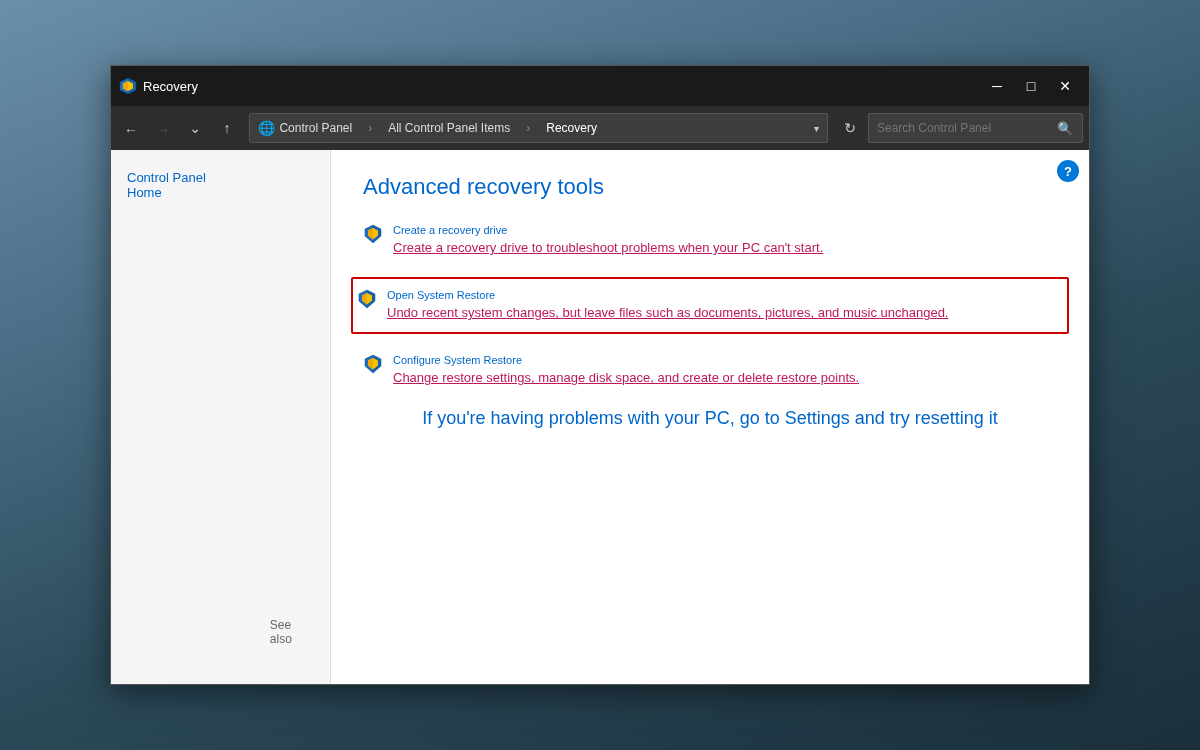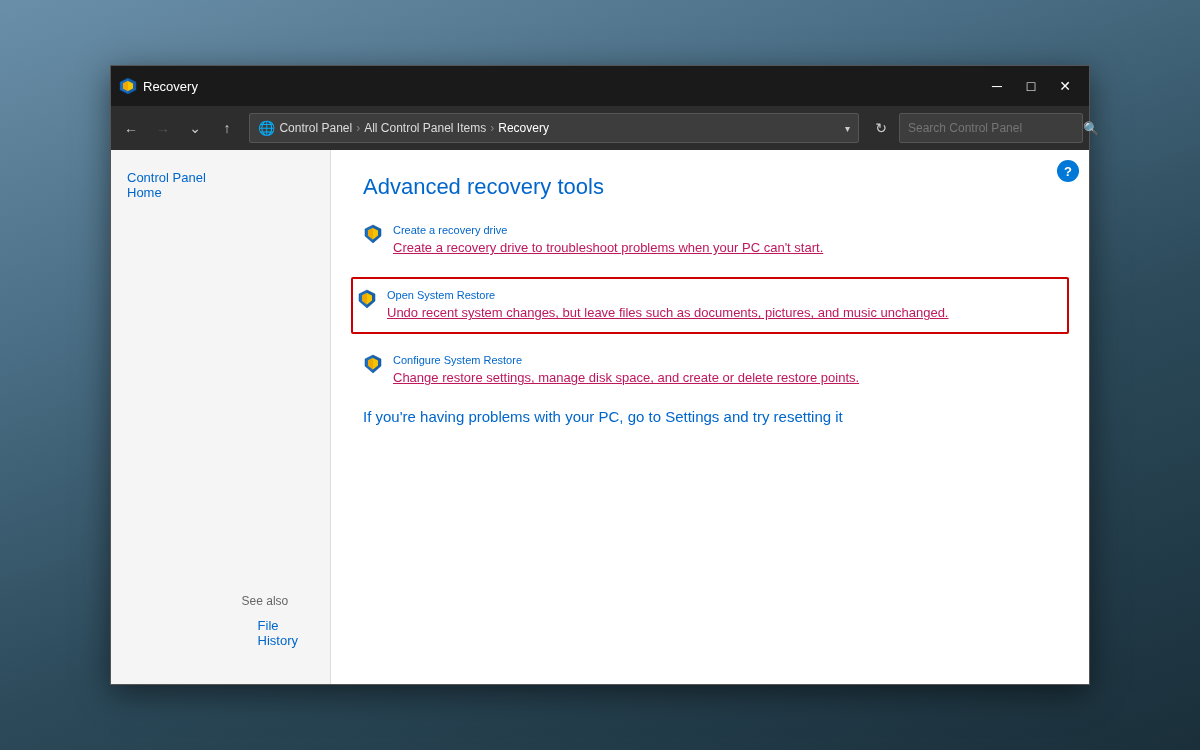--- a/index.html
+++ b/index.html
@@ -109,21 +109,21 @@
       margin: 0 4px;
     }
 
     .address-icon {
       font-size: 14px;
     }
 
     .address-breadcrumb {
       display: flex;
       align-items: center;
-      gap: 4px;
+      gap: 16px;
       flex: 1;
     }
 
     .address-part {
       color: #ddd;
       font-size: 12px;
     }
 
     .address-sep {
       color: #888;
@@ -153,26 +153,26 @@
       height: 28px;
       display: flex;
       align-items: center;
       justify-content: center;
     }
 
     .search-box {
       background: #3d3d3d;
       border: 1px solid #555;
       height: 30px;
-      width: 184px;
+      width: 215px;
       display: flex;
       align-items: center;
       padding: 0 8px;
       border-radius: 2px;
-      gap: 20px;
+      gap: 0;
     }
 
     .search-input {
       background: transparent;
       border: none;
       color: #999;
       font-size: 12px;
       flex: 1;
       outline: none;
     }
@@ -285,25 +285,26 @@
 
     .item-desc {
       color: #be185d;
       font-size: 13px;
       line-height: 1.4;
       text-decoration: underline;
     }
 
     .reset-link {
       color: #0066cc;
-      font-size: 15px;
+      font-size: 18px;
       cursor: pointer;
       text-decoration: none;
       display: block;
       margin-top: 12px;
+      text-align: center;
     }
 
     
     .shield-svg {
       width: 20px;
       height: 20px;
     }
   </style>
 </head>
 <body>
@@ -354,21 +355,20 @@
     </div>
   </div>
 
   <div class="content-area">
 
     <div class="sidebar">
       <a class="sidebar-link">Control Panel Home</a>
 
       <div class="sidebar-section">
         <div class="sidebar-section-title">See also</div>
-        <a class="sidebar-link">File History</a>
       </div>
     </div>
 
     <div class="main-content">
 
       <button class="help-btn">?</button>
 
       <h1 class="page-title">Advanced recovery tools</h1>
 
       <div class="recovery-item">

